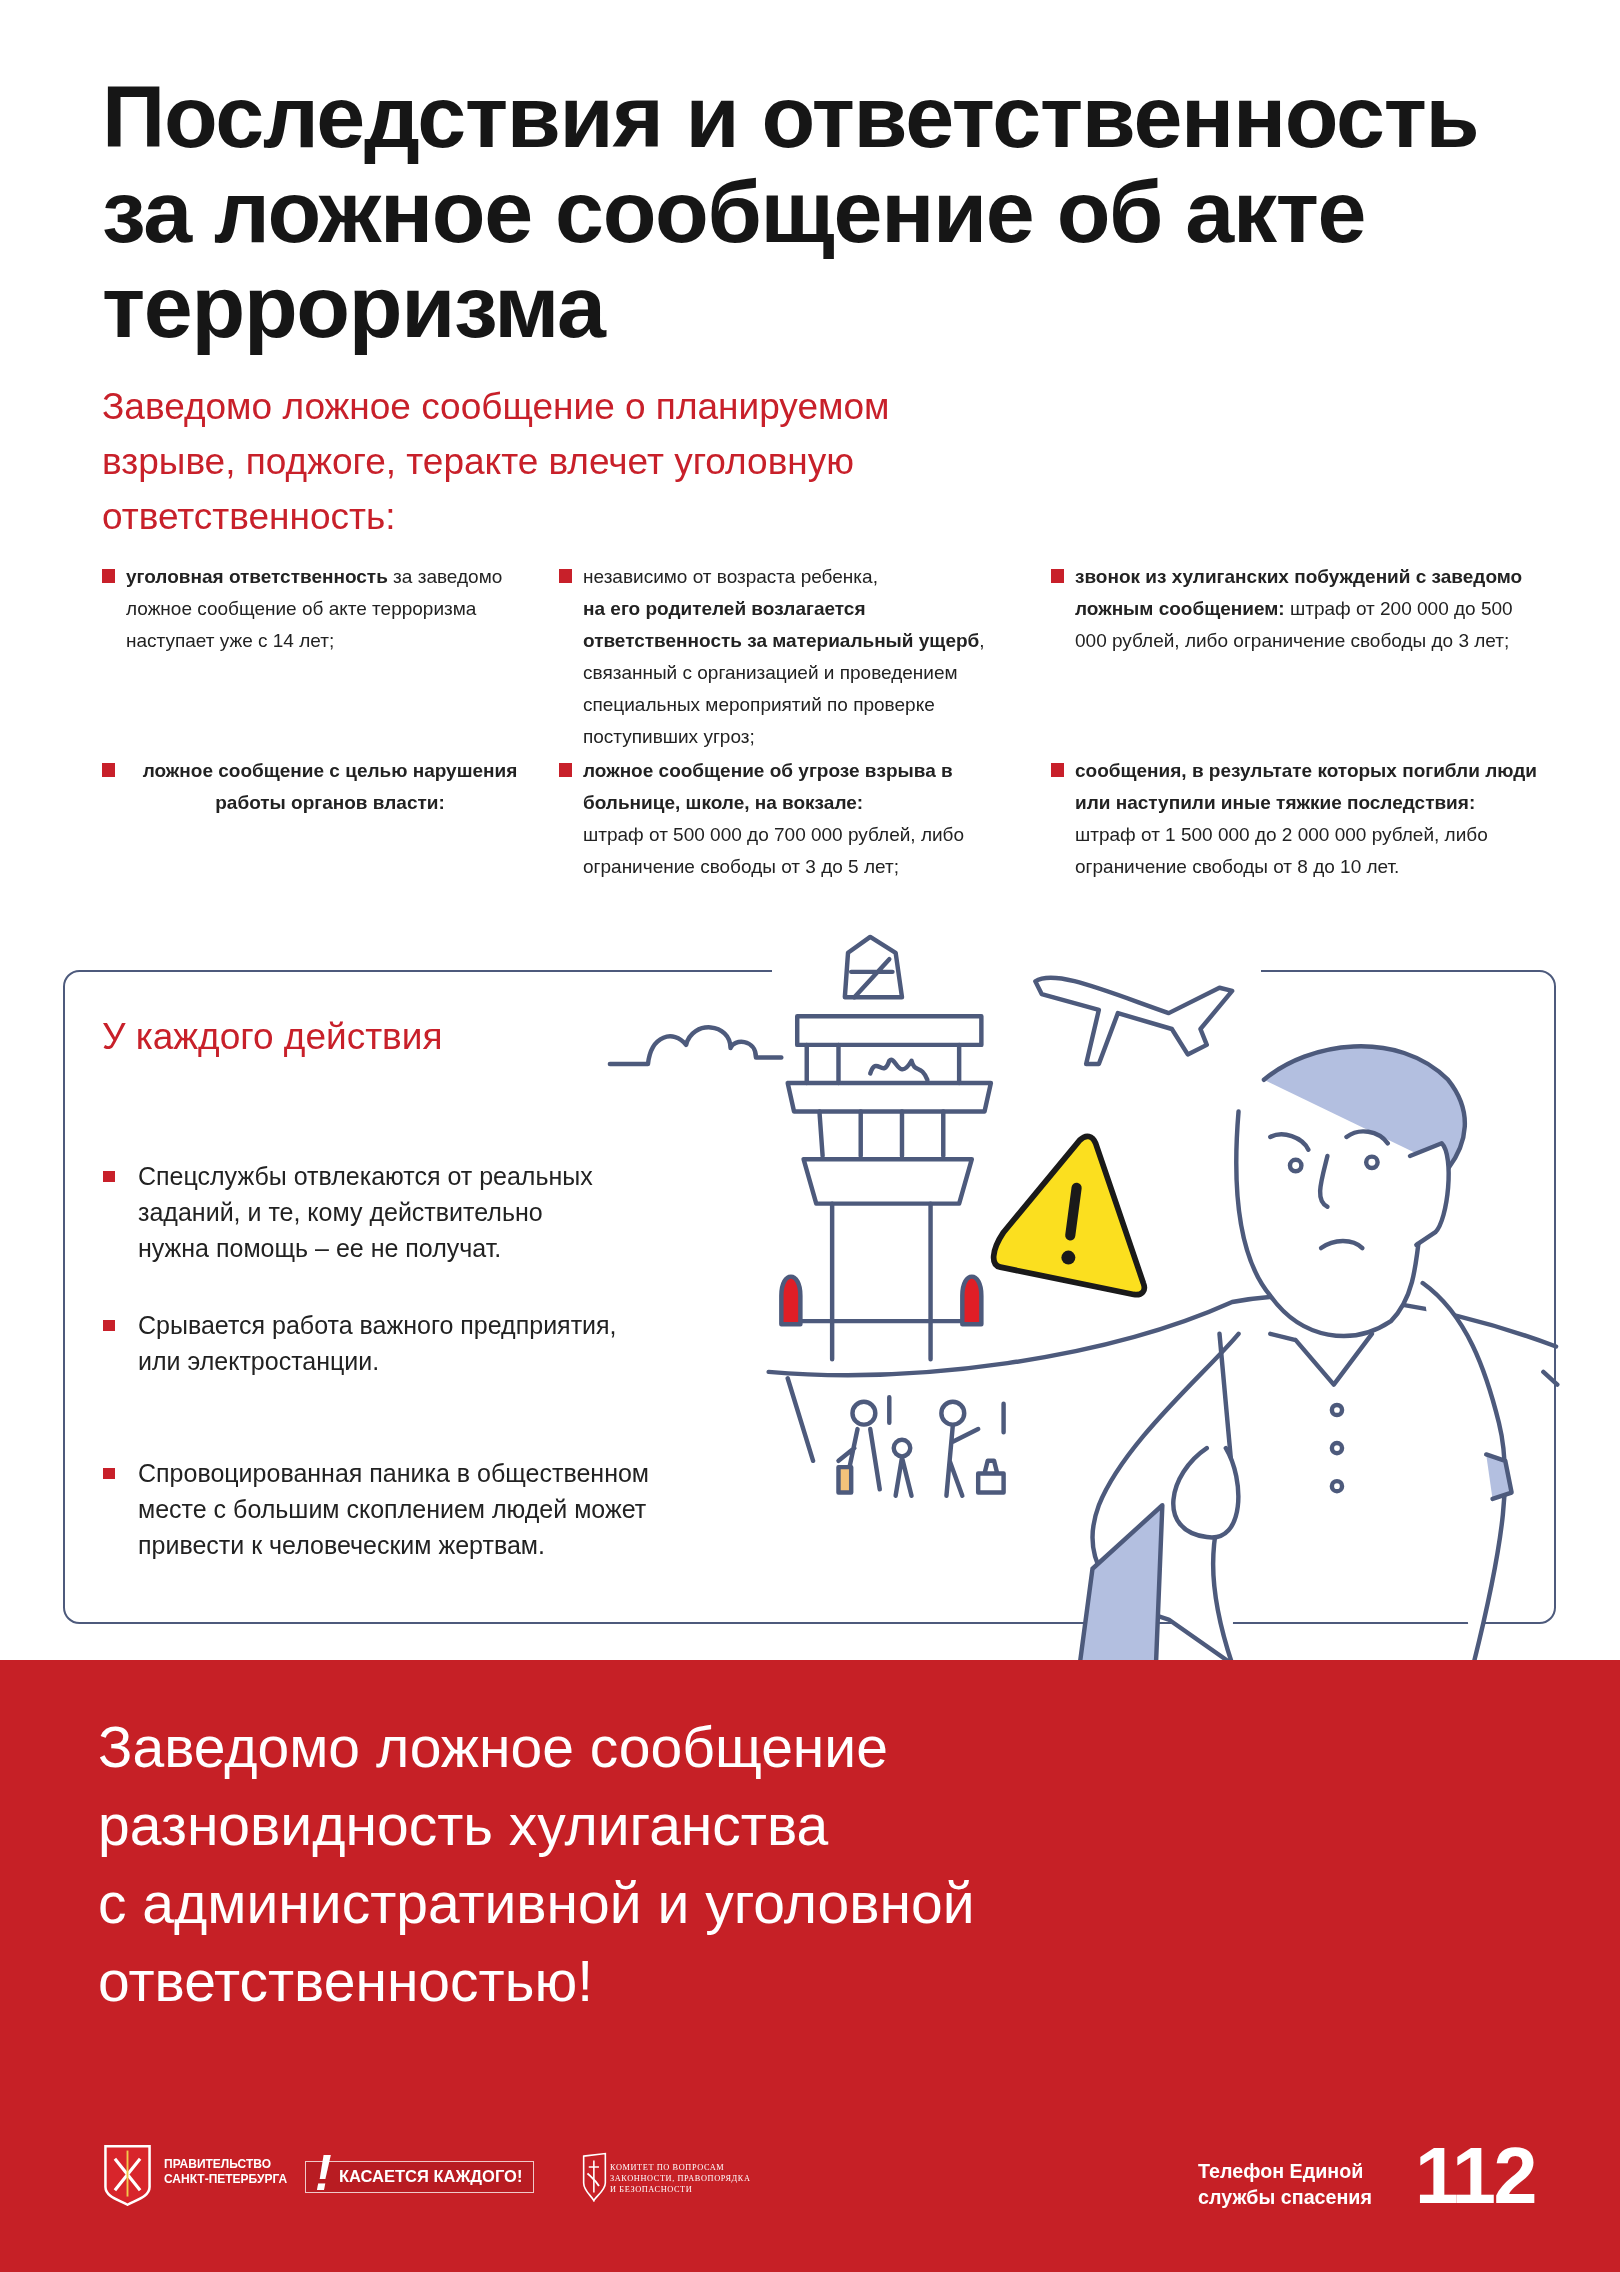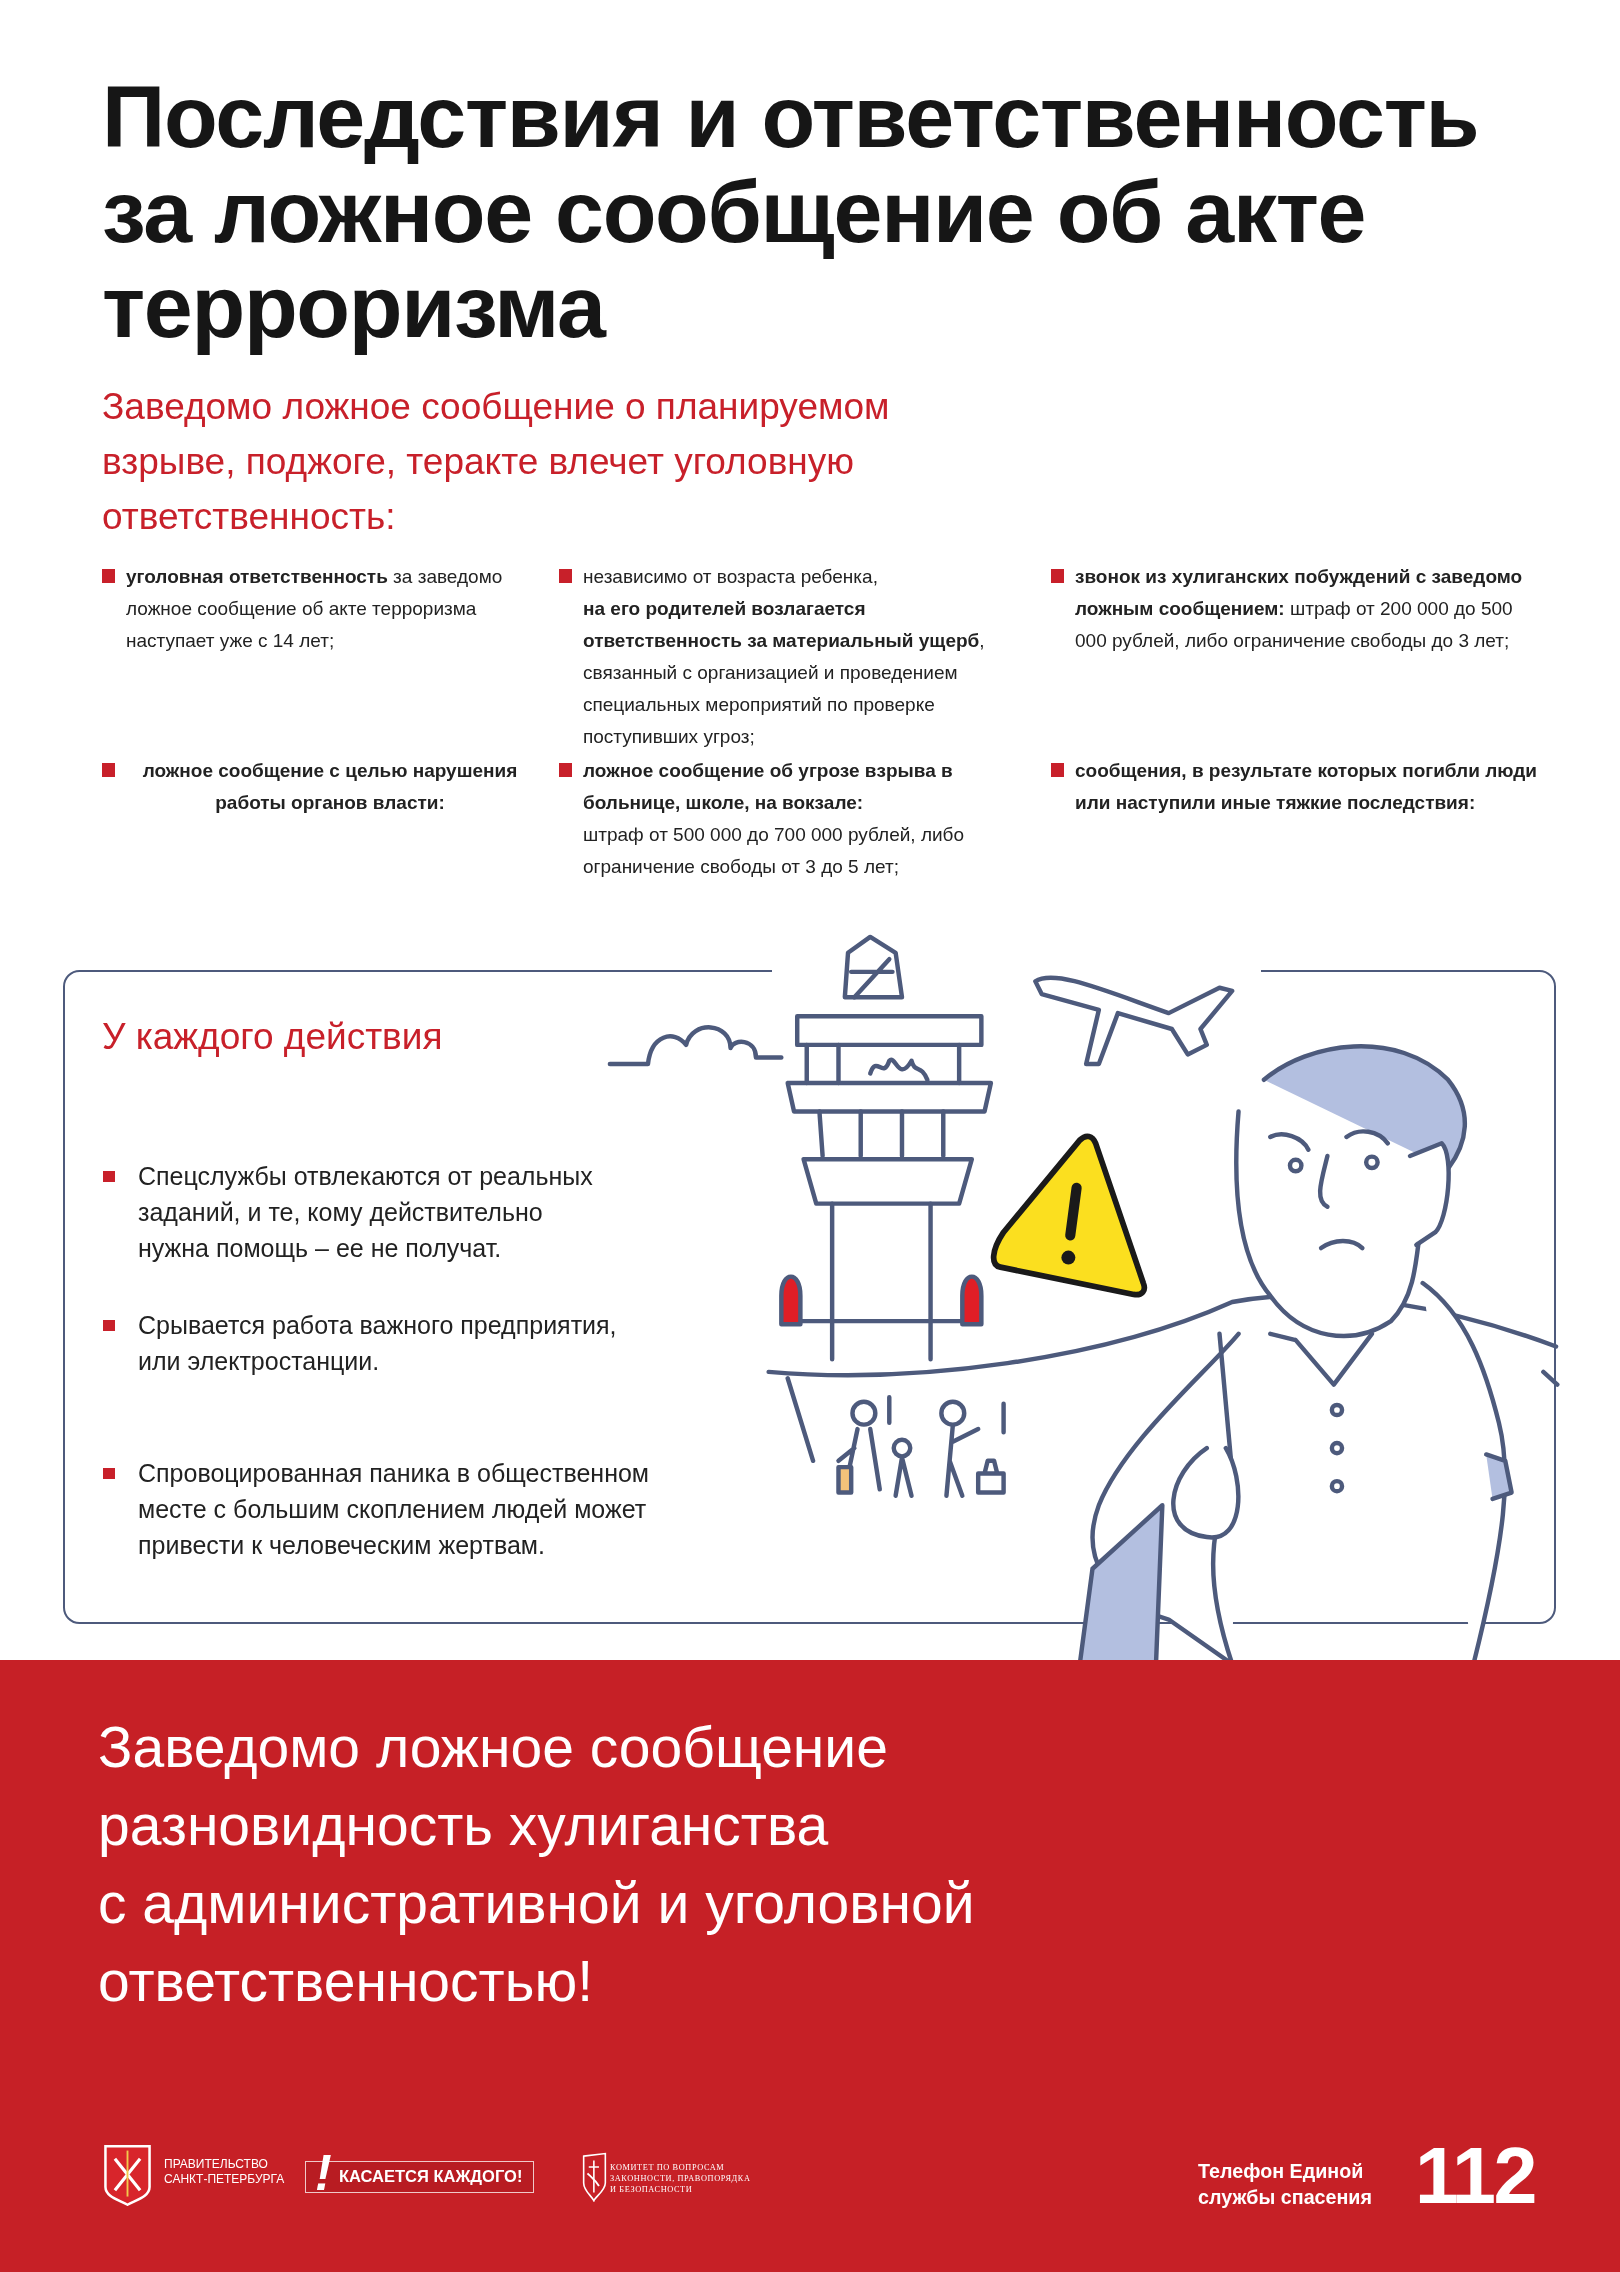--- a/index.html
+++ b/index.html
@@ -38,21 +38,21 @@
   .cons-item { left: 102px; width: 635px; font-size: 25px; line-height: 36px; color: #222; }
   .cons-item .sq { position: absolute; left: 1.3px; top: 12.7px; width: 11.4px; height: 11.4px; background: #c8202a; }
   .cons-item .txt { margin-left: 36px; }
   .cons-item .txt span { display: block; }
   .band { left: 0; top: 1660px; width: 1620px; height: 612px; background: #c62026; }
   .band-text {
     left: 98px; top: 1708px; width: 1206px; color: #ffffff;
     font-size: 57px; line-height: 78px; font-weight: 400;
   }
   .band-text span { display: block; }
-  .spb-text { left: 164px; top: 2157px; font-size: 12px; line-height: 15.2px; font-weight: 400; color: #fff; }
+  .spb-text { left: 164px; top: 2157px; font-size: 12px; line-height: 15.2px; font-weight: 700; color: #fff; }
   .kasaetsya {
     left: 305px; top: 2161px; width: 229px; height: 32px; box-sizing: border-box;
     border: 1.3px solid #f0c9c9; background: #b81c22;
     color: #fff; font-weight: 700; font-size: 16.5px; line-height: 29px; padding-left: 33px;
   }
   .kasaetsya .excl {
     position: absolute; left: 9px; top: -14px; font-size: 50px; line-height: 51px;
     font-weight: 700; font-style: italic; color: #fff;
   }
   .komitet-text {
@@ -96,21 +96,21 @@
 <div class="abs grid-item" style="left:102px; top:755px; width:432px;text-align:center;">
   <div class="sq"></div>
   <div class="txt"><b>ложное сообщение с целью нарушения работы органов власти:</b><br></div>
 </div>
 <div class="abs grid-item" style="left:559px; top:755px; width:444px;">
   <div class="sq"></div>
   <div class="txt"><b>ложное сообщение об угрозе взрыва в больнице, школе, на вокзале:</b><br><span> штраф от 500 000 до 700 000 рублей, либо ограничение свободы от 3 до 5 лет;</span></div>
 </div>
 <div class="abs grid-item" style="left:1051px; top:755px; width:495px;">
   <div class="sq"></div>
-  <div class="txt"><b>сообщения, в результате которых погибли люди или наступили иные тяжкие последствия:</b><br></div>
+  <div class="txt"><b>сообщения, в результате которых погибли люди или наступили иные тяжкие последствия:</b><br><span>штраф от 1 500 000 до 2 000 000 рублей, либо ограничение свободы от 8 до 10 лет.</span></div>
 </div>
 
 <div class="abs box"></div>
 <div class="abs box-gap"></div>
 
 <div class="abs box-heading">
   <span>У каждого действия</span>
 </div>
 
 <div class="abs cons-item" style="top:1158px;">

